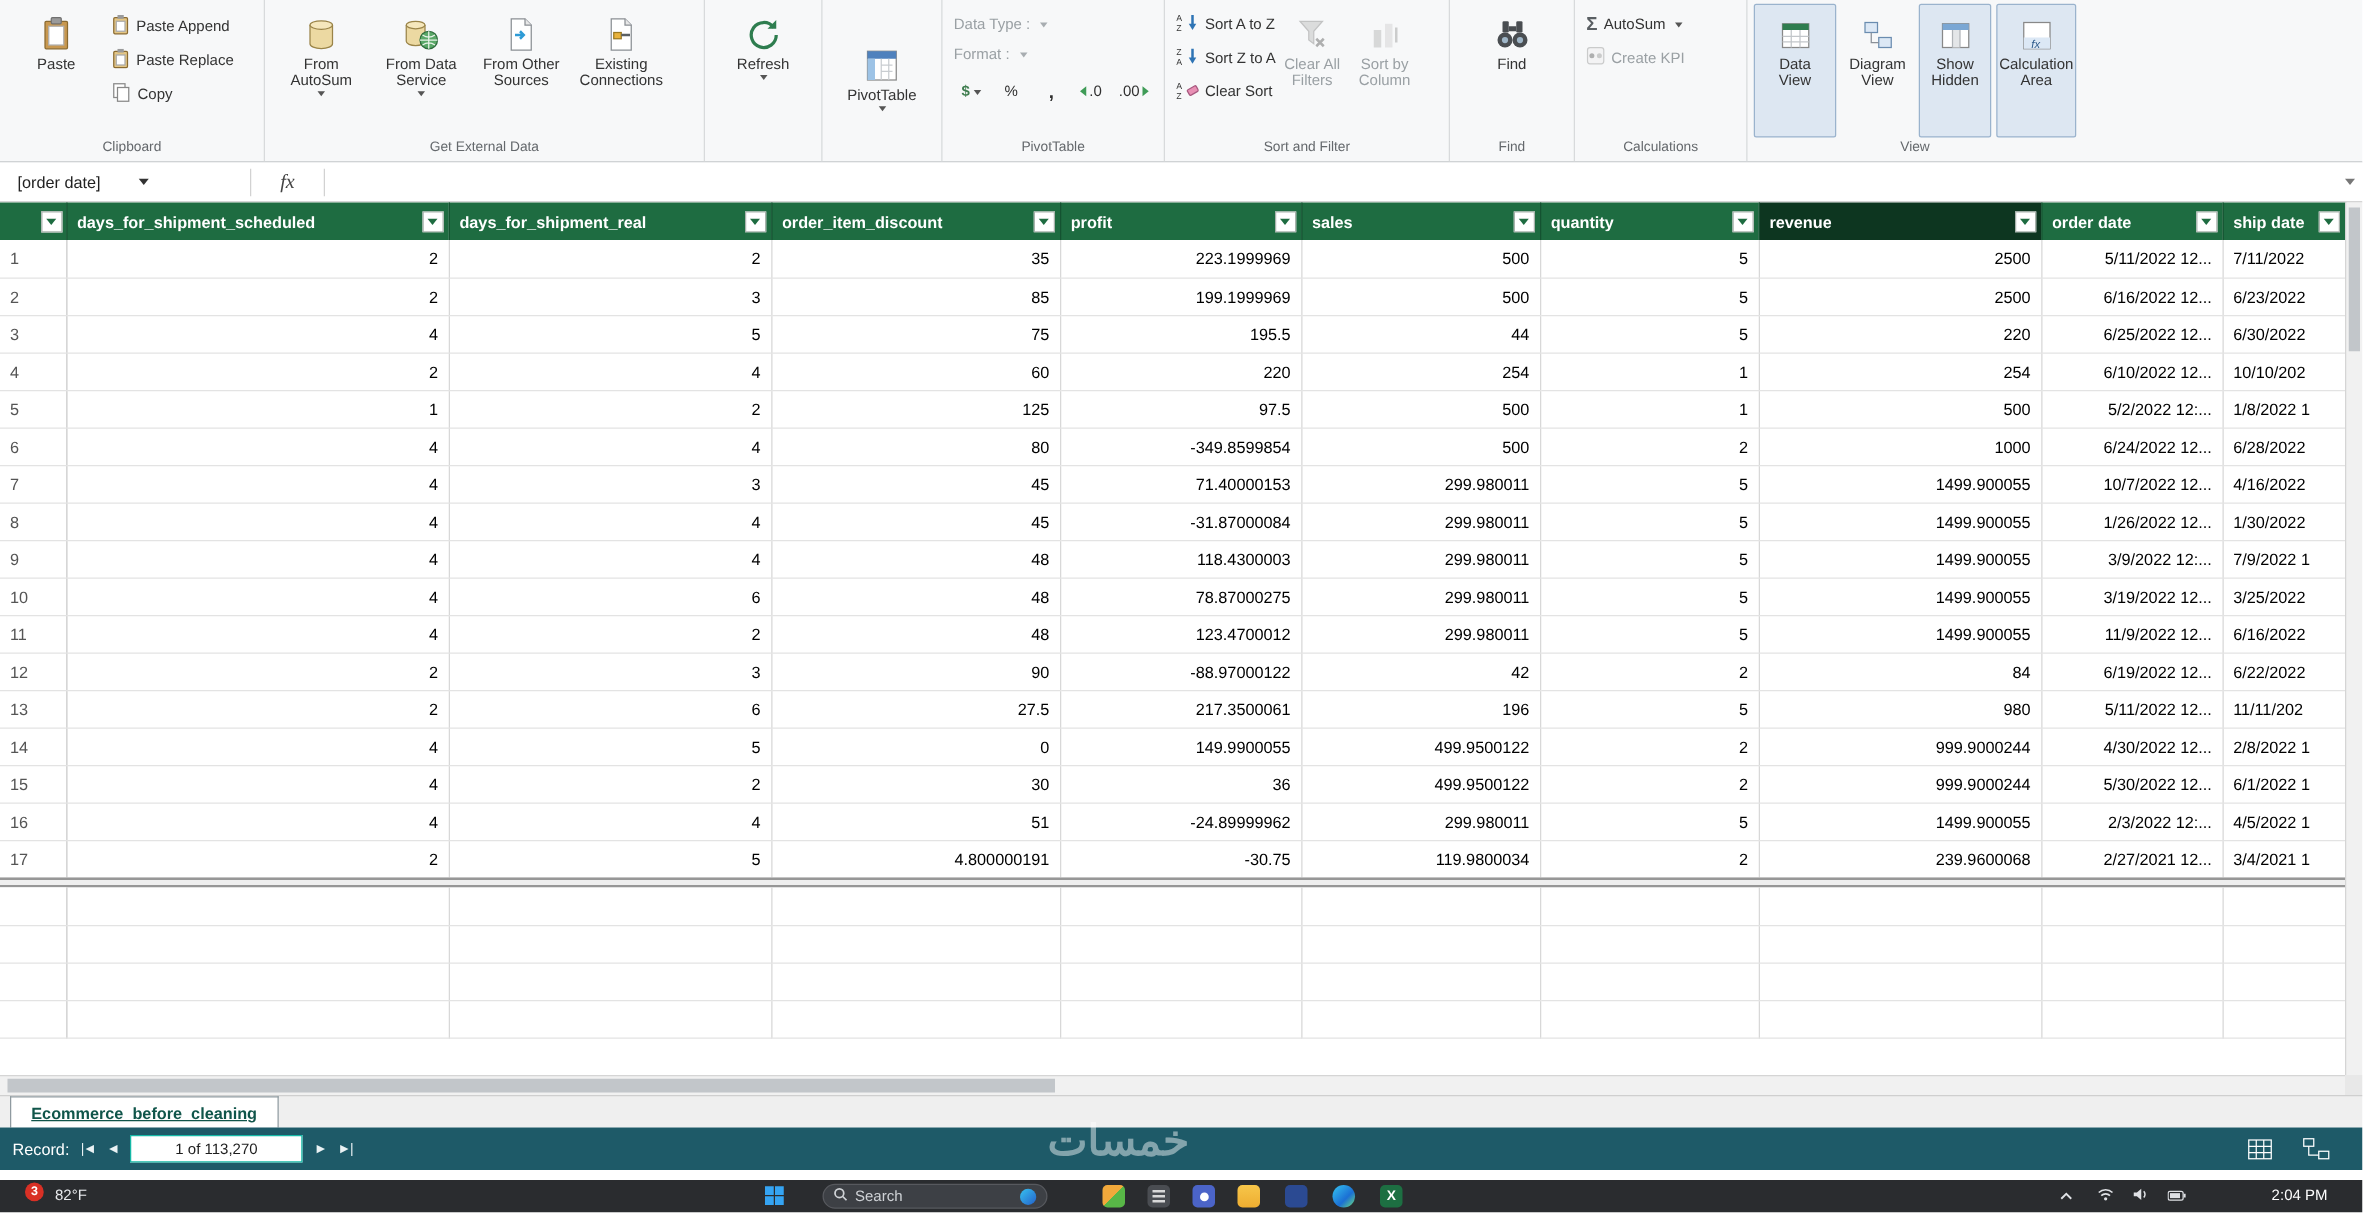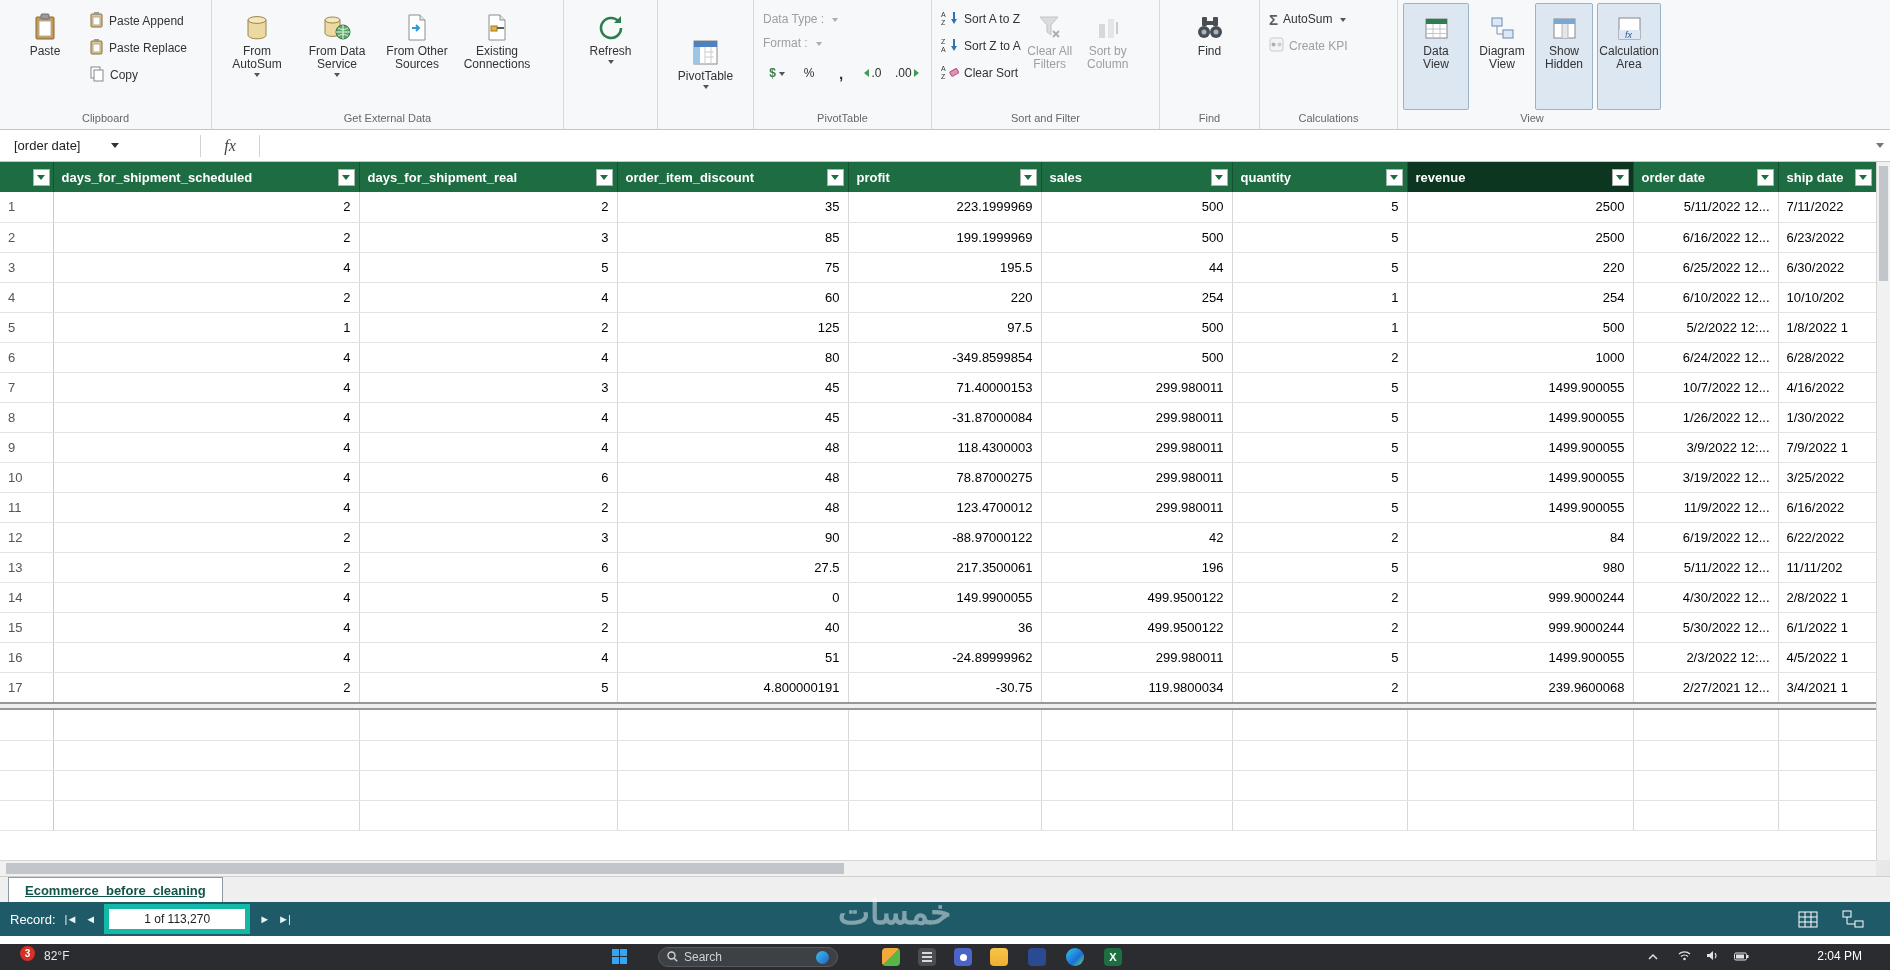--- a/index.html
+++ b/index.html
@@ -68,21 +68,21 @@
 
   
   .tabrow{position:absolute;top:876px;left:0;width:1890px;height:26px;background:#efefef;border-top:1px solid #cfcfcf;box-sizing:border-box;display:flex;align-items:flex-end;}
   .sheettab{margin-left:8px;height:24px;background:#ffffff;border:1px solid #8f9aa0;border-bottom:none;display:flex;align-items:center;padding:0 16px;
             font-size:13px;font-weight:bold;color:#10554a;text-decoration:underline;}
 
   
   .recbar{position:absolute;top:902px;left:0;width:1890px;height:34px;background:#1e5a68;color:#fff;display:flex;align-items:center;
           padding-left:10px;box-sizing:border-box;font-size:13px;gap:9px;}
   .navg{font-size:11px;color:#eaf2f4;letter-spacing:-1px;}
-  .recbox{width:136px;height:20px;background:#fff;border:5px solid #14b8a6;color:#1d1d1d;font-size:12px;display:flex;align-items:center;justify-content:center;}
+  .recbox{width:136px;height:20px;background:#fff;border:1px solid #14b8a6;color:#1d1d1d;font-size:12px;display:flex;align-items:center;justify-content:center;}
   .recspacer{flex:1;}
   .recicons{display:flex;gap:24px;margin-right:26px;align-items:center;}
   .recicons .ic{display:flex;}
   .wm{position:absolute;left:838px;top:892px;font-size:34px;font-weight:bold;color:#ffffff;opacity:.45;direction:rtl;}
 
   
   .taskbar{position:absolute;top:944px;left:0;width:1890px;height:26px;background:#2a2c2f;}
   .tb-badge{position:absolute;left:20px;top:2px;width:15px;height:15px;border-radius:50%;background:#d93025;color:#fff;font-size:10px;font-weight:bold;
             display:flex;align-items:center;justify-content:center;}
   .tb-temp{position:absolute;left:44px;top:5px;color:#e8eaed;font-size:12px;}
@@ -703,21 +703,21 @@
         <td class="cell r">499.9500122</td>
         <td class="cell r">2</td>
         <td class="cell r">999.9000244</td>
         <td class="cell r">4/30/2022 12...</td>
         <td class="cell l">2/8/2022 1</td>
       </tr>
       <tr>
         <td class="rownum">15</td>
         <td class="cell r">4</td>
         <td class="cell r">2</td>
-        <td class="cell r">40</td>
+        <td class="cell r">30</td>
         <td class="cell r">36</td>
         <td class="cell r">499.9500122</td>
         <td class="cell r">2</td>
         <td class="cell r">999.9000244</td>
         <td class="cell r">5/30/2022 12...</td>
         <td class="cell l">6/1/2022 1</td>
       </tr>
       <tr>
         <td class="rownum">16</td>
         <td class="cell r">4</td>

